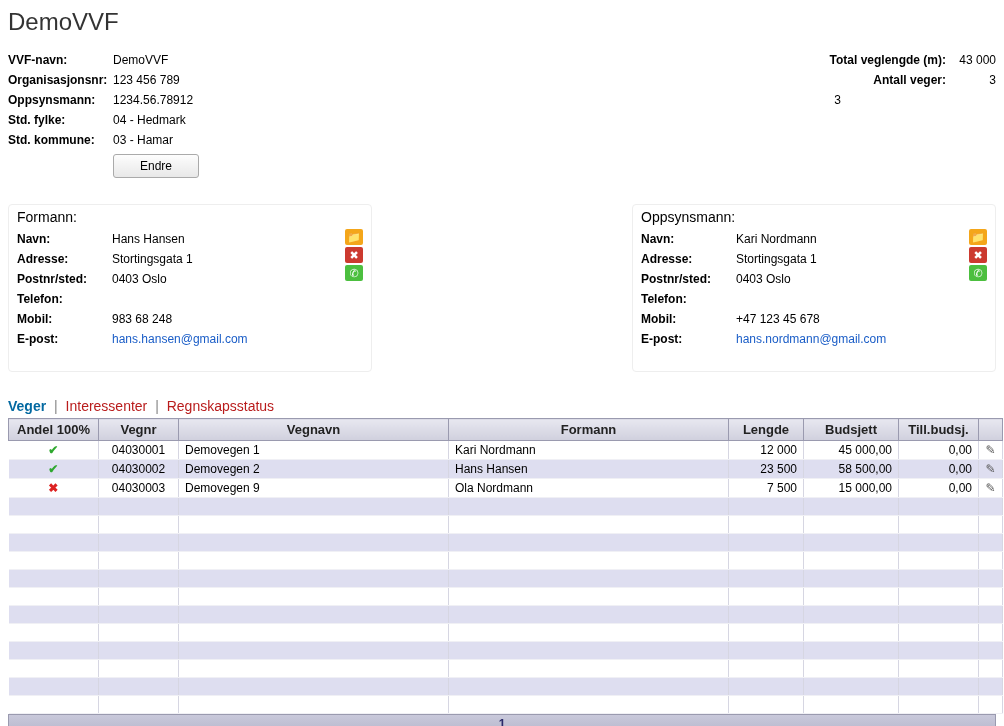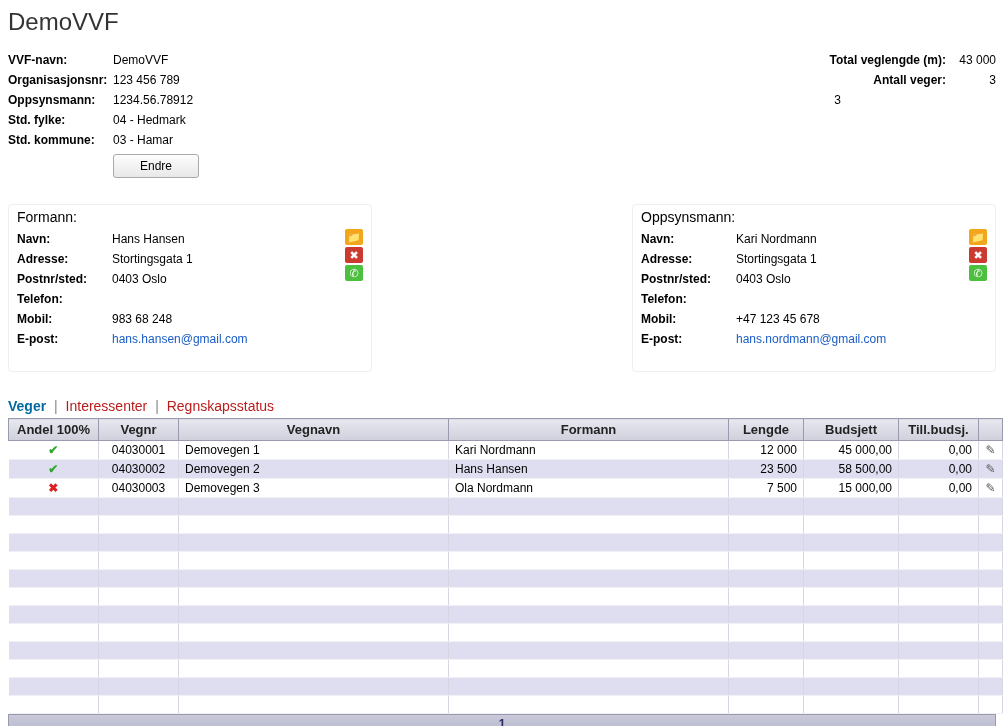--- a/index.html
+++ b/index.html
@@ -302,21 +302,21 @@
         <td>Demovegen 2</td>
         <td>Hans Hansen</td>
         <td class="num">23 500</td>
         <td class="num">58 500,00</td>
         <td class="num">0,00</td>
         <td class="ctr"><span class="pencil">✎</span></td>
       </tr>
       <tr class="plain">
         <td class="ctr"><span class="cross">✖</span></td>
         <td class="ctr">04030003</td>
-        <td>Demovegen 3</td>
+        <td>Demovegen 9</td>
         <td>Ola Nordmann</td>
         <td class="num">7 500</td>
         <td class="num">15 000,00</td>
         <td class="num">0,00</td>
         <td class="ctr"><span class="pencil">✎</span></td>
       </tr>
       <tr class="stripe">
         <td></td>
         <td></td>
         <td></td>

